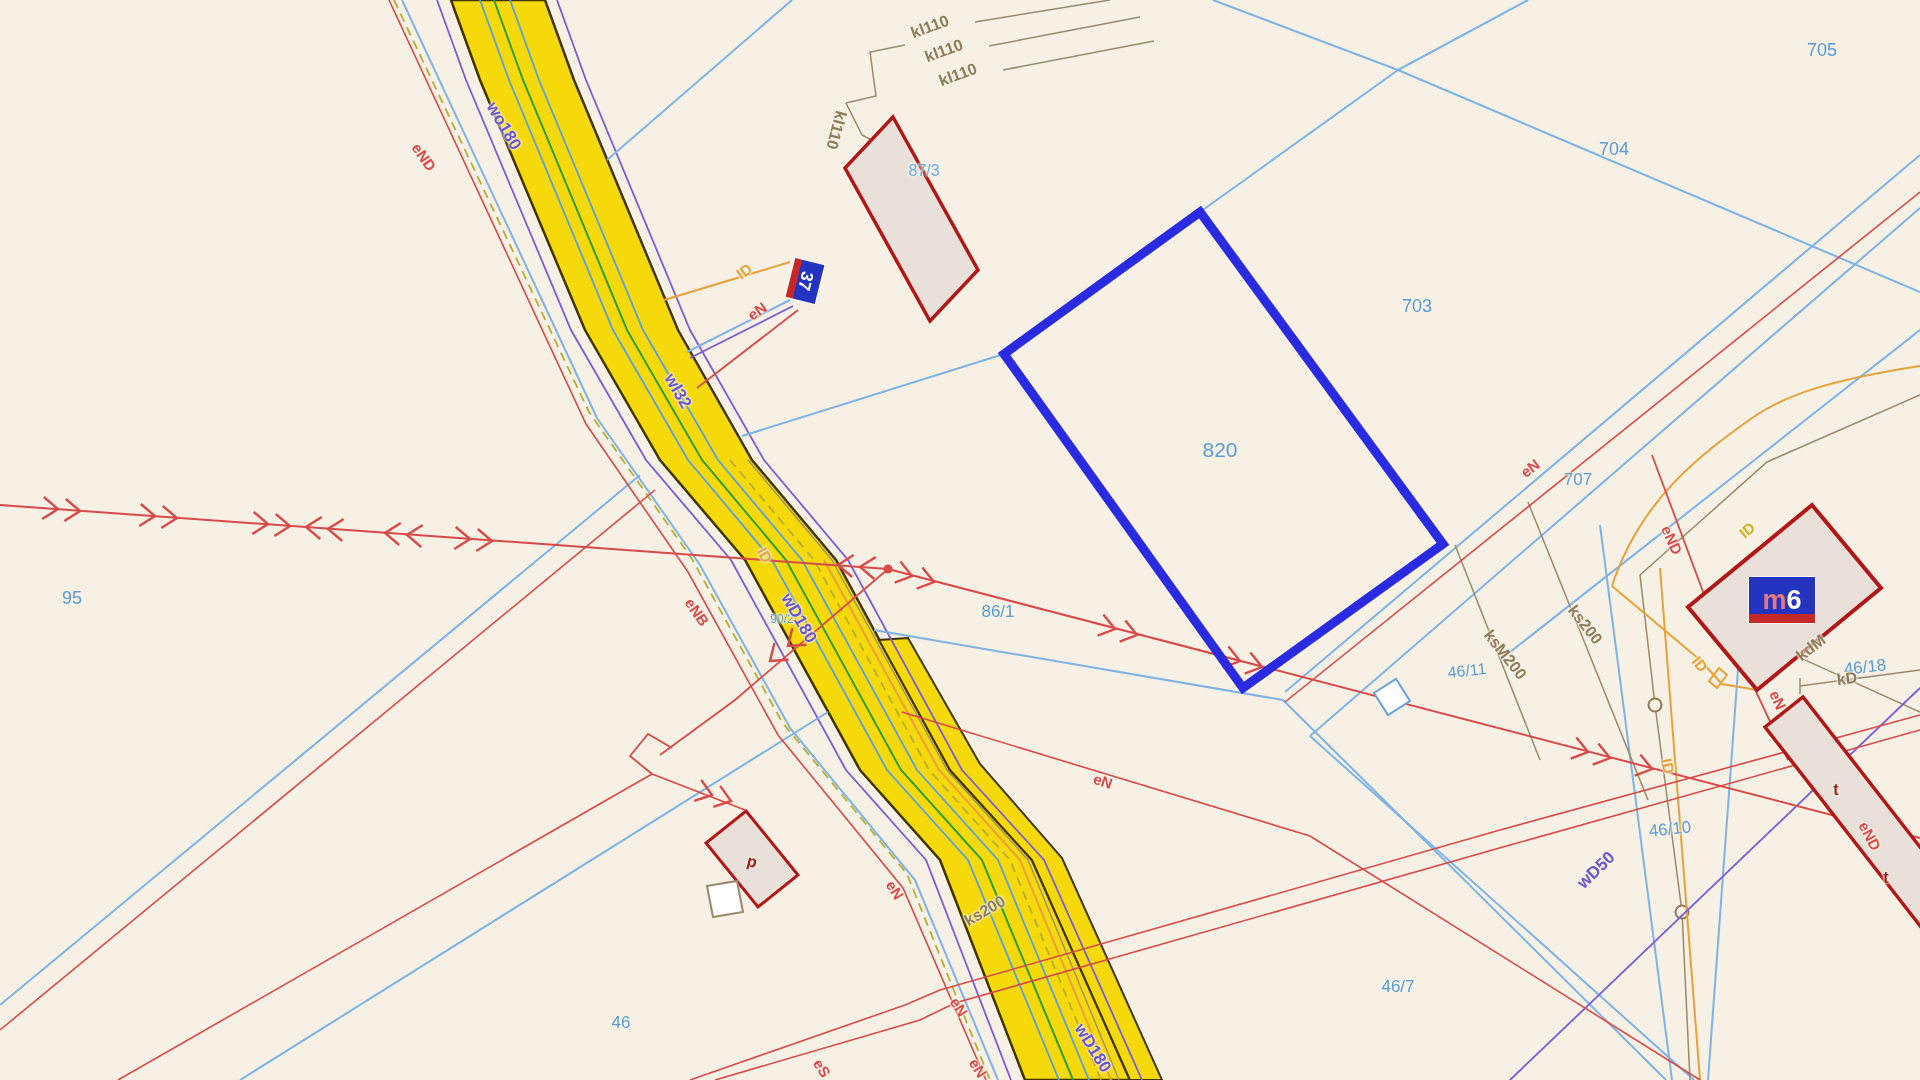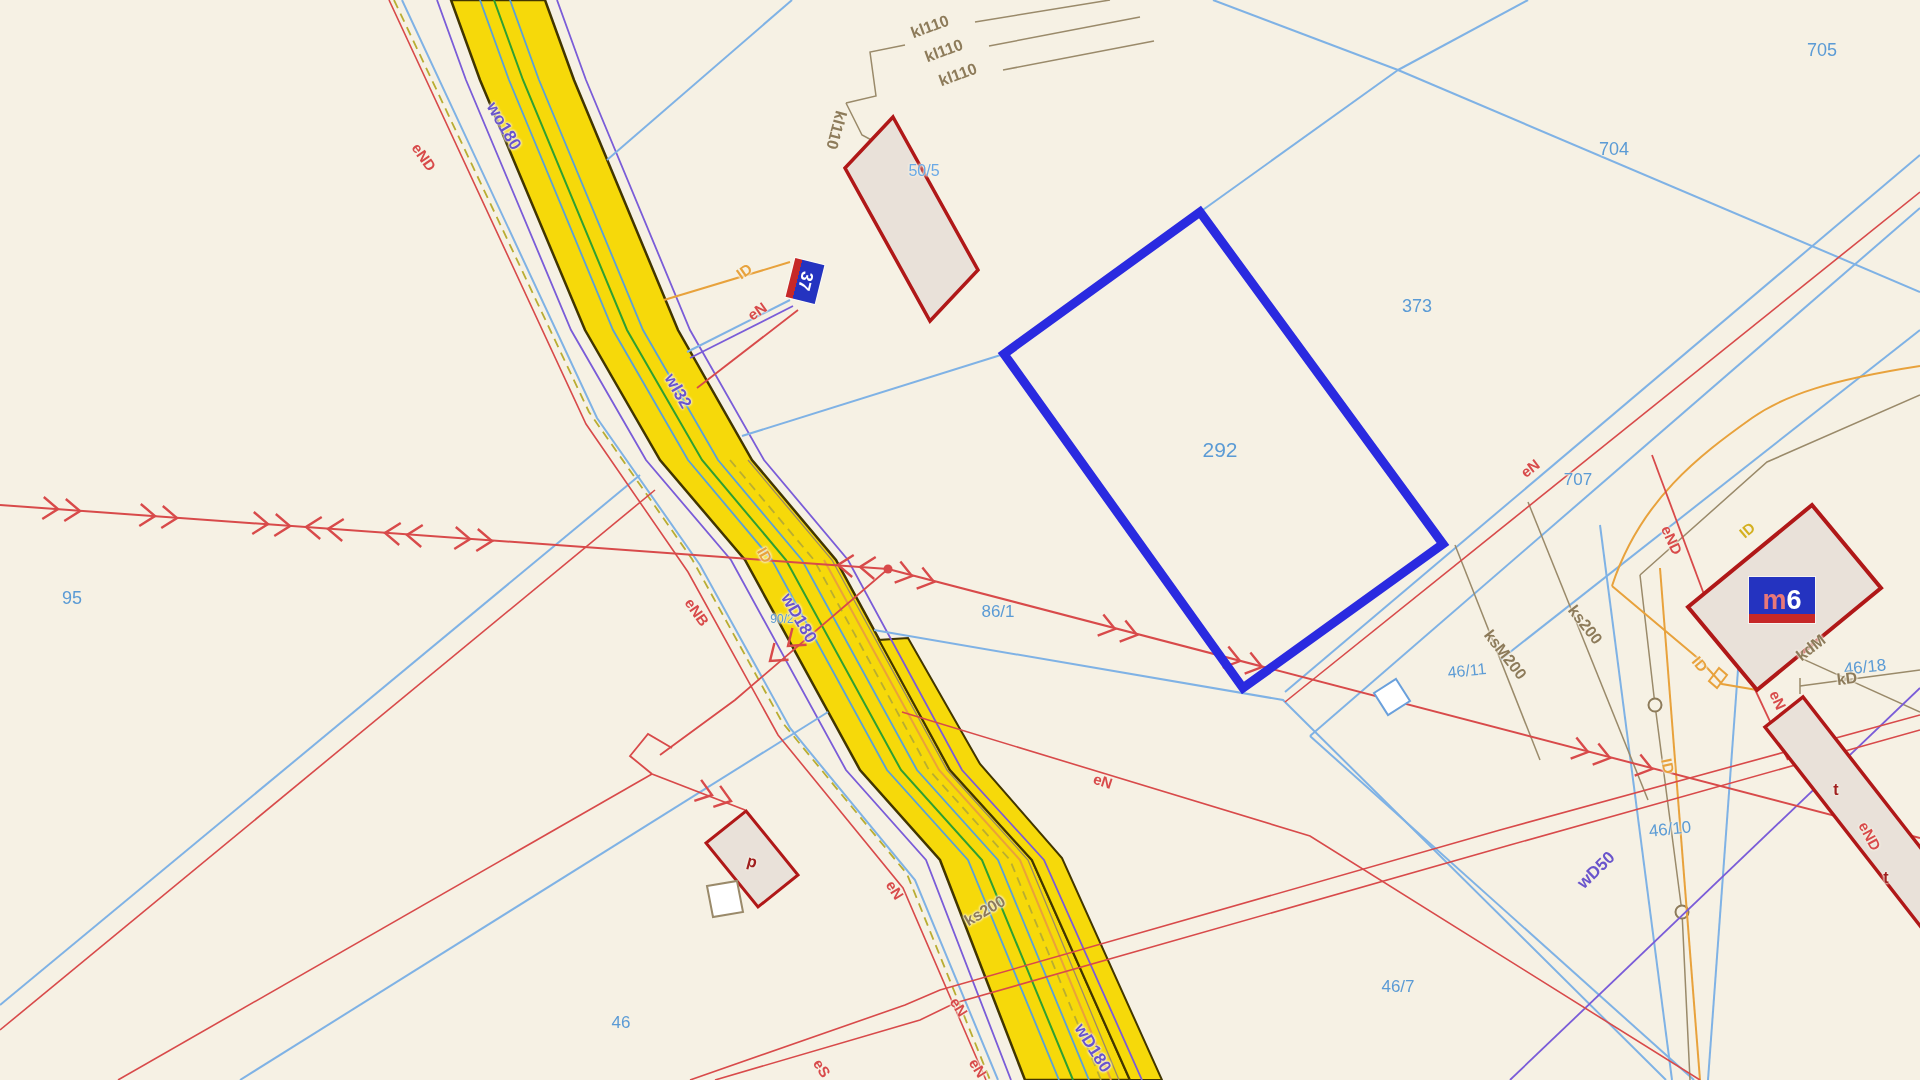--- a/index.html
+++ b/index.html
@@ -172,30 +172,30 @@
   <div class="plate" style="left:785px;top:266px;width:40px;height:30px;font-size:17px;
               background:linear-gradient(#2433c0 76%,#c62828 76%);transform:rotate(104deg);">
     <span>37</span>
   </div>
   <div class="plate" style="left:1749px;top:577px;width:66px;height:46px;font-size:27px;
               background:linear-gradient(#2433c0 80%,#c62828 80%);">
     <span class="m">m</span>
       <span>6</span>
   </div>
 
-  <div class="lbl parcel" style="left:1220px;top:449px;font-size:21px;transform:translate(-50%,-50%);">292</div>
-  <div class="lbl parcel" style="left:1417px;top:306px;font-size:18px;transform:translate(-50%,-50%);">373</div>
+  <div class="lbl parcel" style="left:1220px;top:449px;font-size:21px;transform:translate(-50%,-50%);">820</div>
+  <div class="lbl parcel" style="left:1417px;top:306px;font-size:18px;transform:translate(-50%,-50%);">703</div>
   <div class="lbl parcel" style="left:1614px;top:149px;font-size:18px;transform:translate(-50%,-50%);">704</div>
   <div class="lbl parcel" style="left:1822px;top:50px;font-size:18px;transform:translate(-50%,-50%);">705</div>
   <div class="lbl parcel" style="left:1578px;top:479px;font-size:17px;transform:translate(-50%,-50%);">707</div>
   <div class="lbl parcel" style="left:72px;top:598px;font-size:18px;transform:translate(-50%,-50%);">95</div>
   <div class="lbl parcel" style="left:621px;top:1022px;font-size:17px;transform:translate(-50%,-50%);">46</div>
   <div class="lbl parcel" style="left:782px;top:619px;font-size:12px;transform:translate(-50%,-50%);">90/2</div>
   <div class="lbl parcel" style="left:998px;top:611px;font-size:17px;transform:translate(-50%,-50%);">86/1</div>
-  <div class="lbl parcel" style="left:924px;top:171px;font-size:16px;transform:translate(-50%,-50%);color:#6aa9e6;">50/5</div>
+  <div class="lbl parcel" style="left:924px;top:171px;font-size:16px;transform:translate(-50%,-50%);color:#6aa9e6;">87/3</div>
   <div class="lbl parcel" style="left:1398px;top:986px;font-size:17px;transform:translate(-50%,-50%);">46/7</div>
   <div class="lbl parcel" style="left:1670px;top:829px;font-size:17px;transform:translate(-50%,-50%) rotate(-6deg);">46/10</div>
   <div class="lbl parcel" style="left:1467px;top:671px;font-size:16px;transform:translate(-50%,-50%) rotate(-6deg);">46/11</div>
   <div class="lbl parcel" style="left:1865px;top:667px;font-size:17px;transform:translate(-50%,-50%) rotate(-6deg);">46/18</div>
   <div class="lbl parcel" style="left:646px;top:-7px;font-size:16px;transform:translate(-50%,-50%);">87/4</div>
   <div class="lbl parcel" style="left:1404px;top:-7px;font-size:16px;transform:translate(-50%,-50%);">87/7</div>
 
   <div class="lbl util brown" style="left:930px;top:27px;font-size:16px;transform:translate(-50%,-50%) rotate(-20deg);">kl110</div>
   <div class="lbl util brown" style="left:944px;top:51px;font-size:16px;transform:translate(-50%,-50%) rotate(-20deg);">kl110</div>
   <div class="lbl util brown" style="left:958px;top:75px;font-size:16px;transform:translate(-50%,-50%) rotate(-20deg);">kl110</div>

